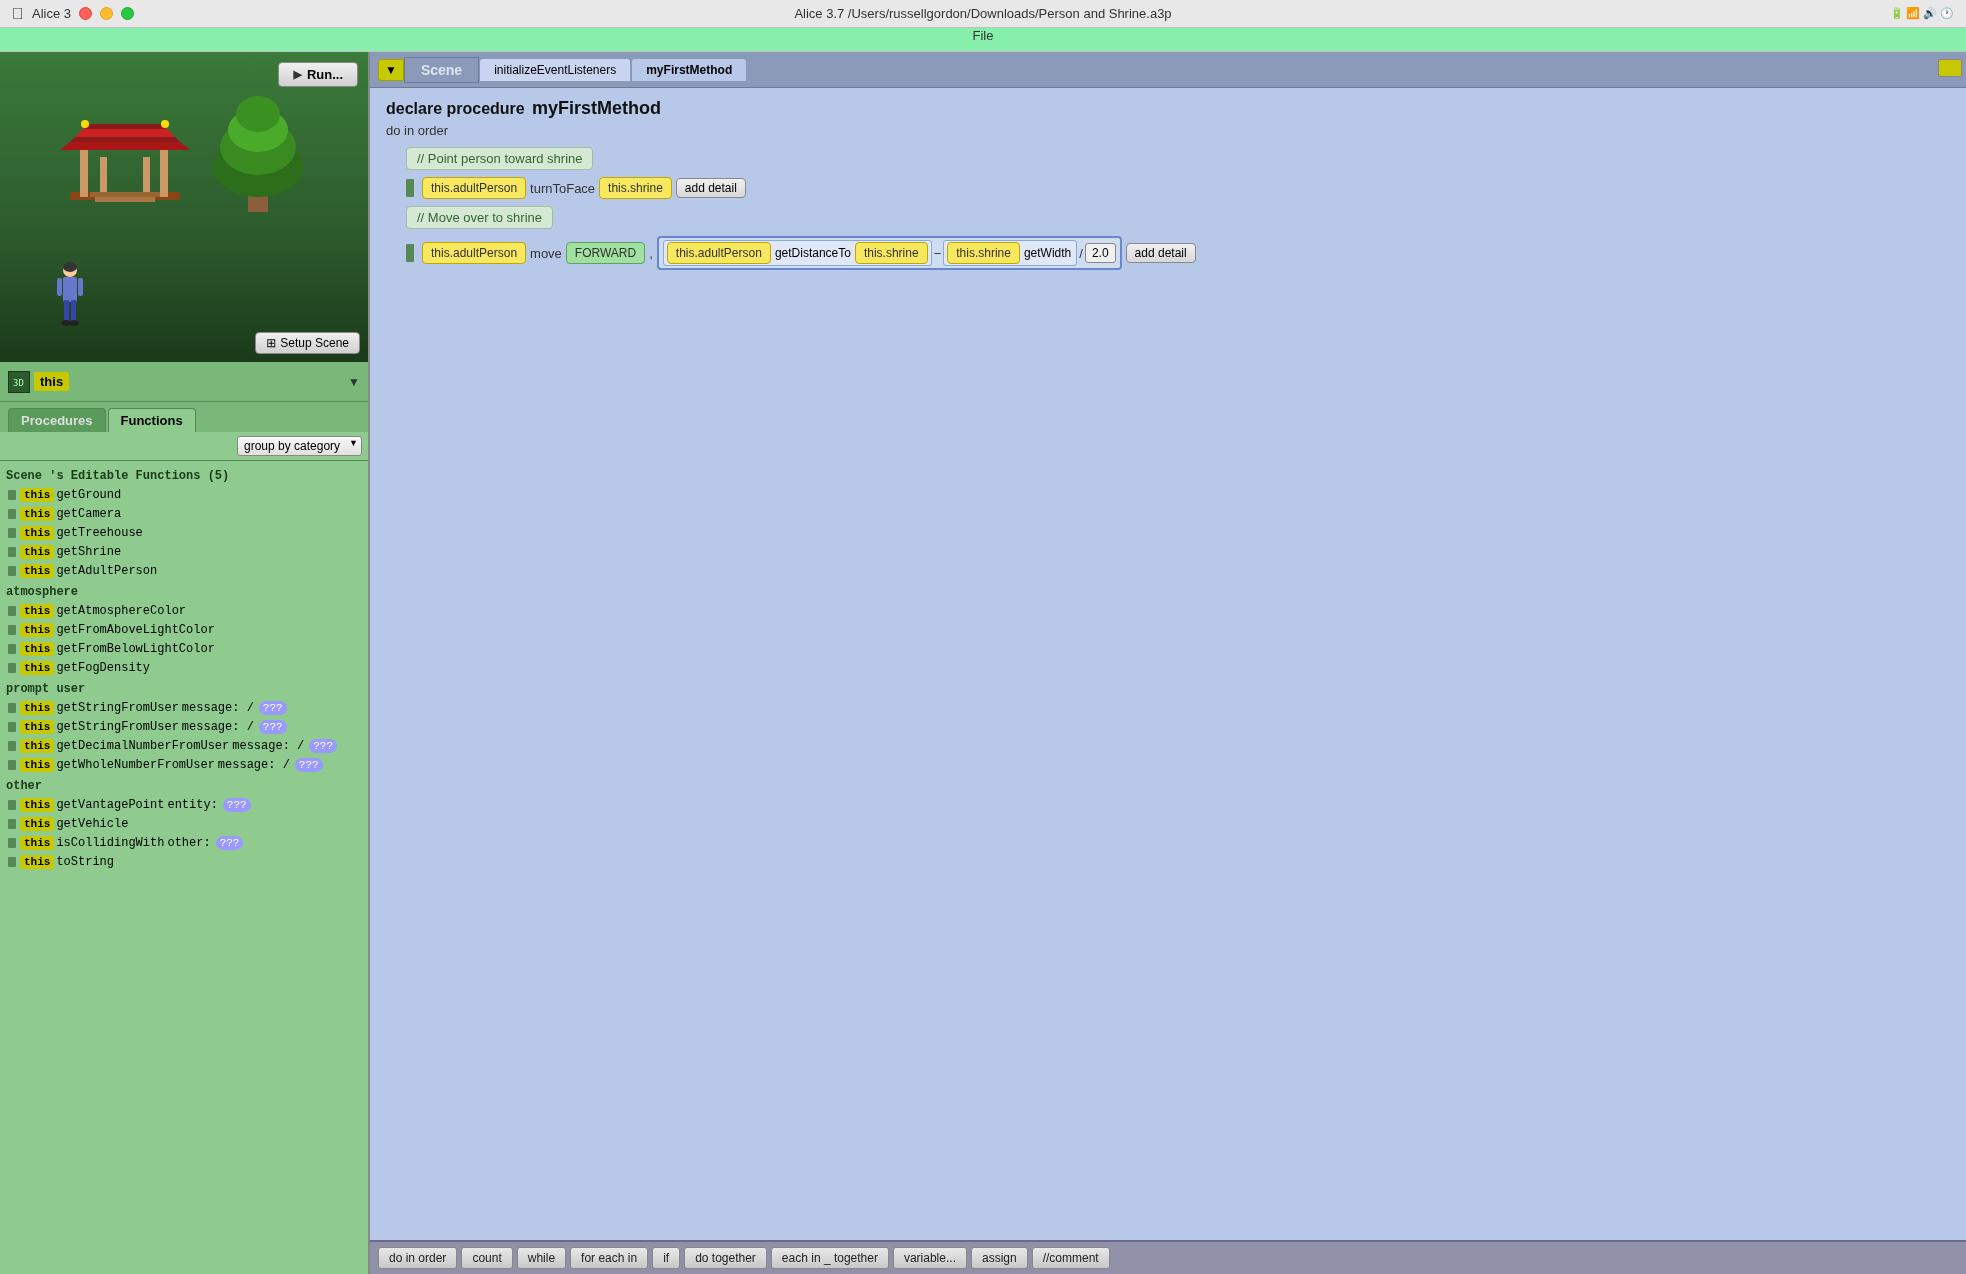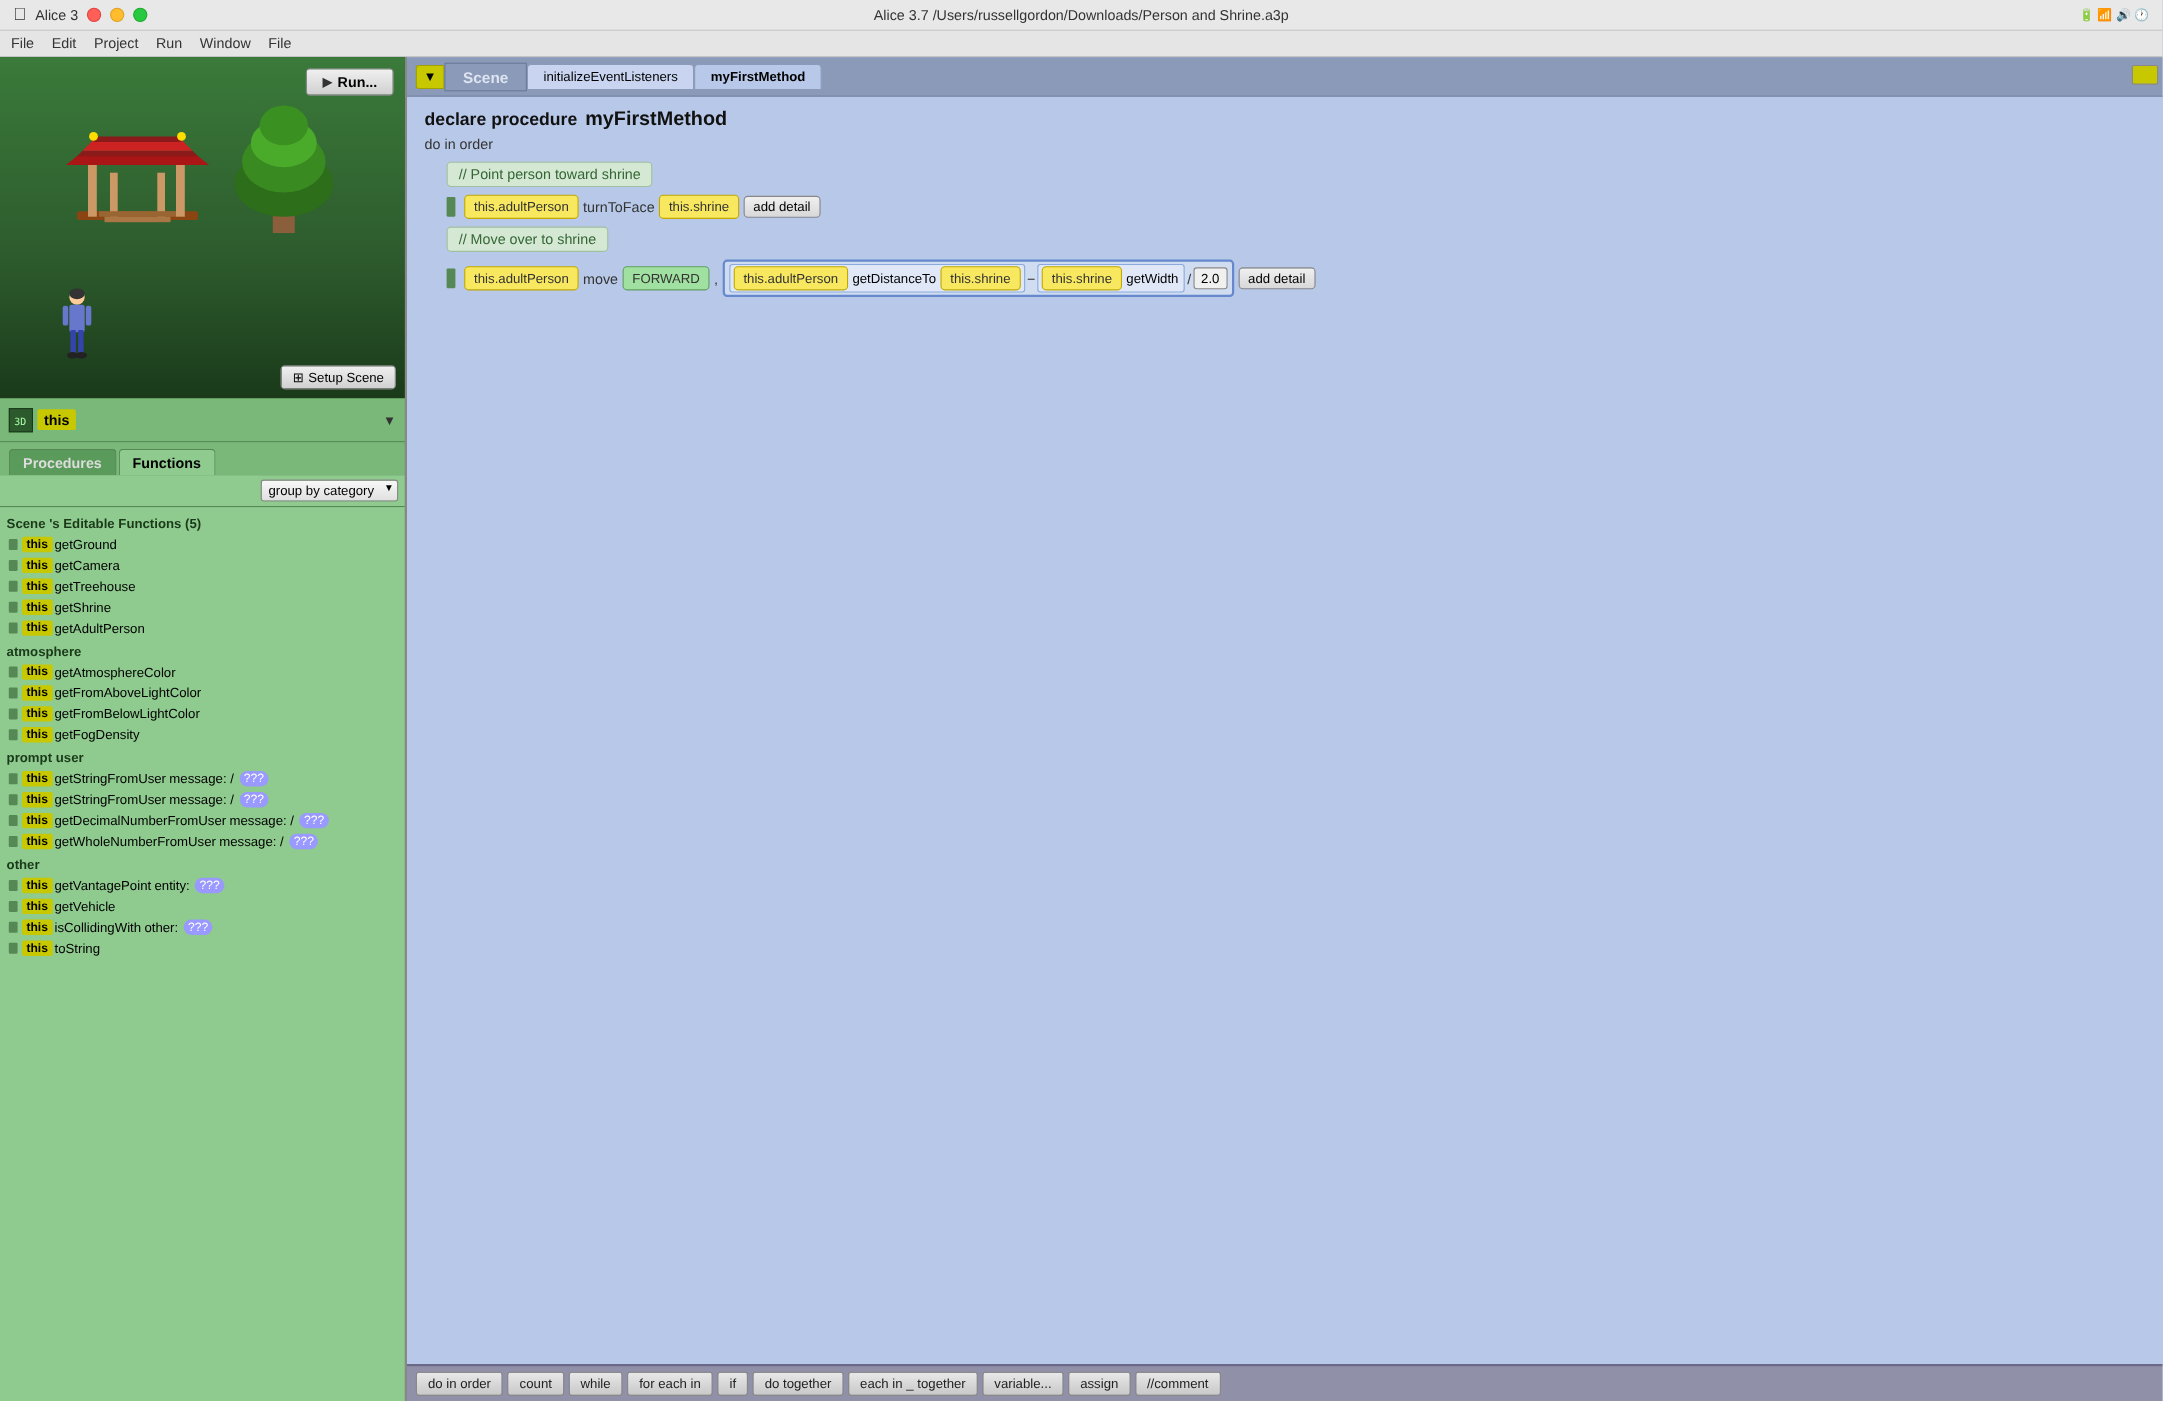--- a/index.html
+++ b/index.html
@@ -15,23 +15,24 @@
     .titlebar-center { position: absolute; left: 50%; transform: translateX(-50%); font-size: 13px; color: #333; }
     .titlebar-right { display: flex; align-items: center; gap: 8px; margin-left: auto; }
     .traffic-light { width: 13px; height: 13px; border-radius: 50%; display: inline-block; }
     .tl-close { background: #ff5f57; border: 1px solid #e0443e; }
     .tl-min { background: #ffbd2e; border: 1px solid #dfa123; }
     .tl-max { background: #28c940; border: 1px solid #1aab29; }
     .apple-icon { font-size: 16px; color: #333; }
 
     
     .menubar {
-      width: 100%; height: 24px; background: #e5e5e5;
+      width: 100%; height: 24px; background: #86efac;
       display: flex; align-items: center; gap: 16px; padding: 0 10px;
       border-bottom: 1px solid #c0c0c0;
+      flex-direction: column;
     }
     .menubar-item { font-size: 13px; color: #333; cursor: pointer; }
 
     
     .main-layout {
       display: flex; width: 100%; height: calc(1274px - 52px);
     }
 
     
     .left-panel {
@@ -111,21 +112,21 @@
     .group-selector {
       background: linear-gradient(to bottom, #f8f8f8, #e0e0e0);
       border: 1px solid #888; border-radius: 3px; padding: 2px 20px 2px 6px; font-size: 12px;
       cursor: pointer; appearance: none; -webkit-appearance: none; position: relative;
     }
     .group-selector-wrapper { position: relative; display: inline-block; }
     .group-selector-wrapper::after { content: "▼"; position: absolute; right: 4px; top: 2px; font-size: 9px; pointer-events: none; }
 
     
     .functions-panel {
-      flex: 1; overflow-y: auto; background: #8fca8f; padding: 4px 4px;
+      flex: 1; overflow-y: auto; background: #8fca8f; padding: 4px 4px; font-family: Liberation Mono, monospace;
     }
     .section-label { color: #1a3a1a; font-weight: bold; font-size: 12px; padding: 4px 2px 2px 2px; }
     .func-item {
       display: flex; align-items: center; padding: 2px 4px; margin: 1px 0; cursor: pointer; font-size: 12px;
     }
     .func-drag-handle { width: 8px; height: 10px; background: #558855; margin-right: 4px; border-radius: 1px; flex-shrink: 0; }
     .func-this-badge { background: #c8c800; color: #000; padding: 1px 4px; border-radius: 2px; font-size: 11px; margin-right: 2px; font-weight: bold; }
     .func-name { color: #000; }
     .func-param { background: #9999ff; color: white; padding: 1px 4px; border-radius: 8px; font-size: 11px; margin: 0 2px; }
 

